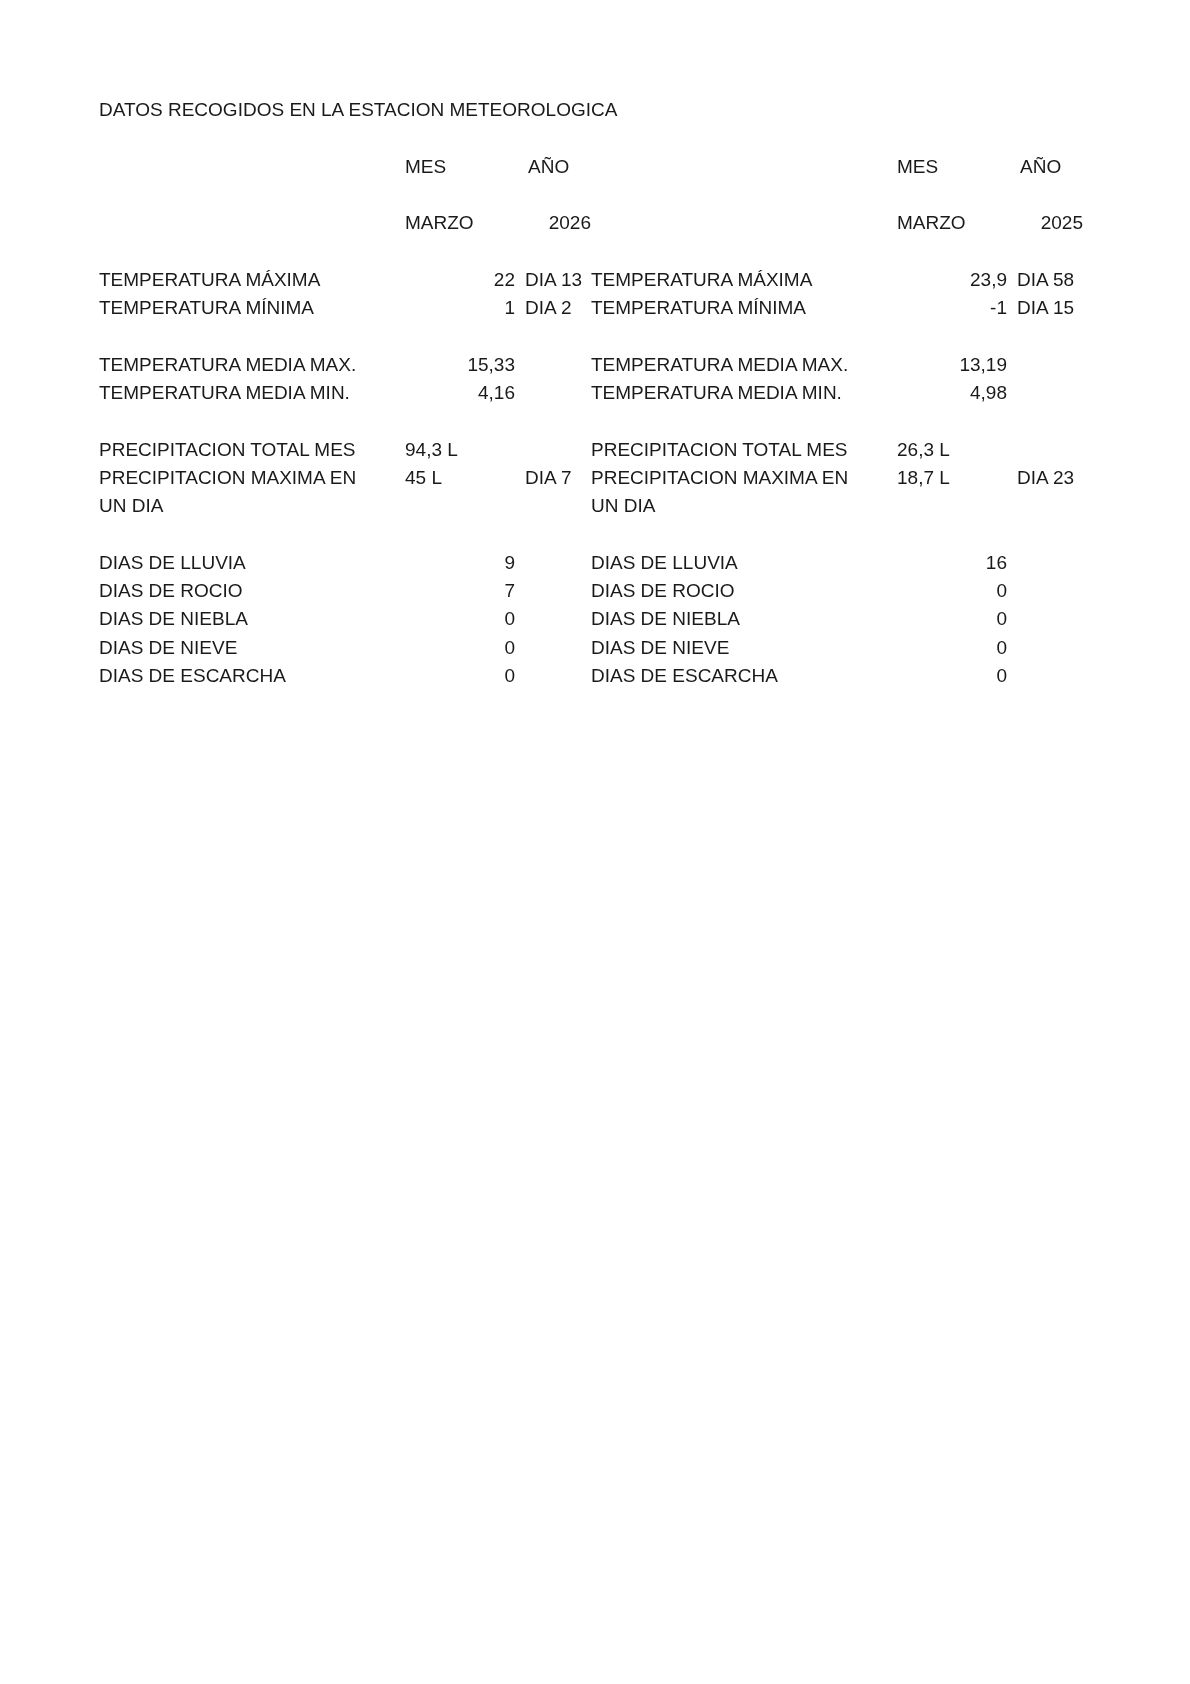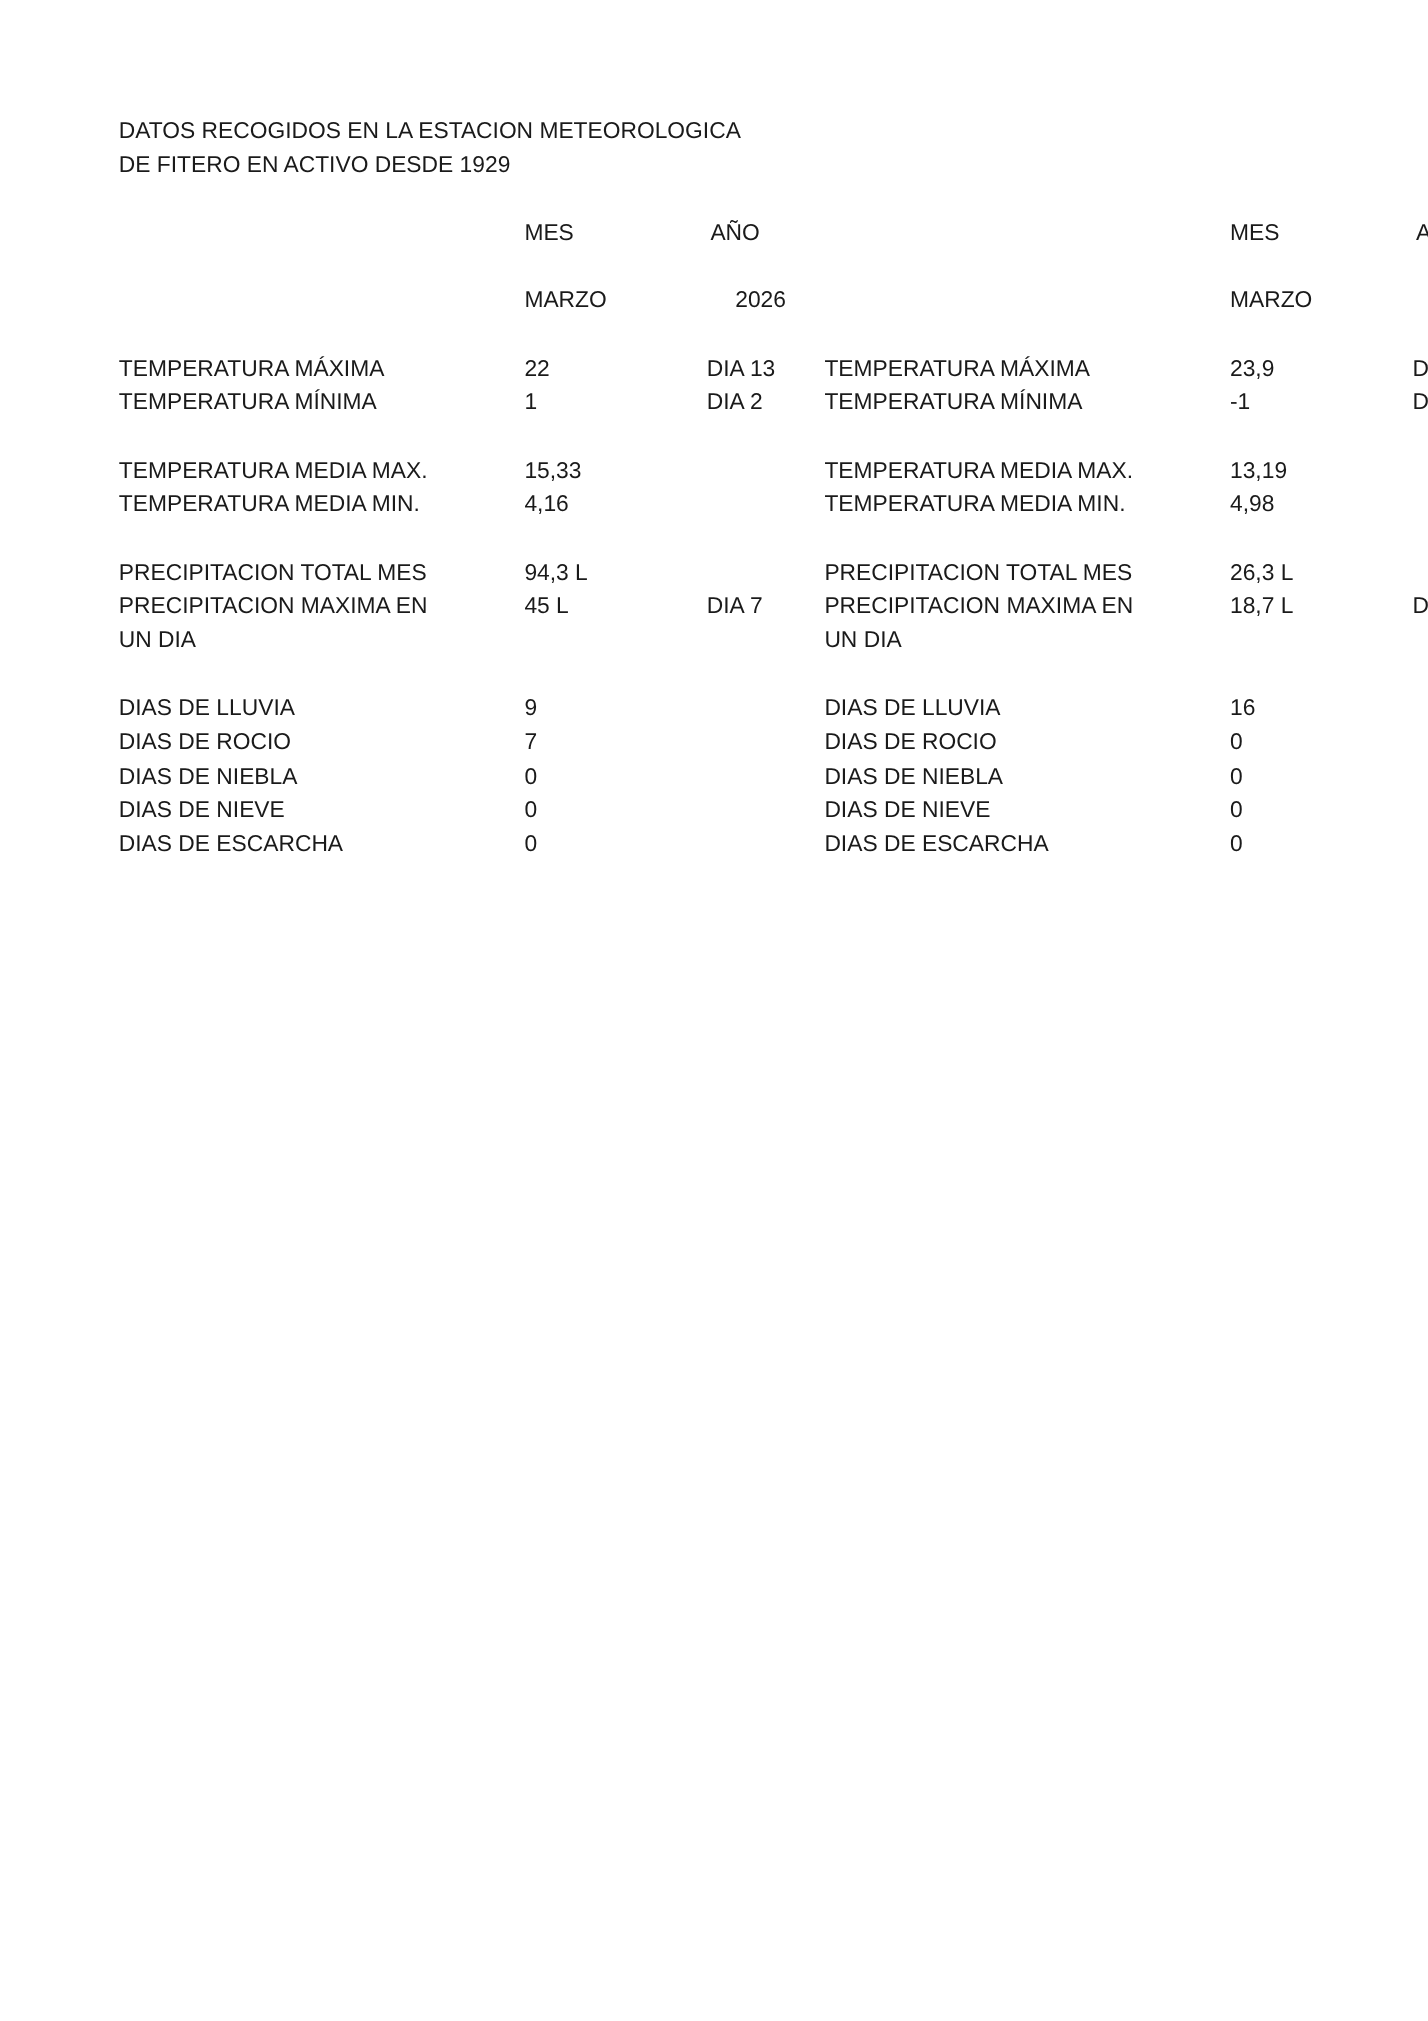--- a/index.html
+++ b/index.html
@@ -22,43 +22,41 @@
     height: 28.3px;
     line-height: 28.3px;
     white-space: nowrap;
   }
   .row {
     display: grid;
     grid-template-columns: 306px 110px 76px 306px 110px 76px;
     height: 28.3px;
     line-height: 28.3px;
     white-space: nowrap;
-    gap: 32px;
   }
   .spacer { height: 28.3px; }
   .c { overflow: visible; }
-  .c.val.num { }
+  .c.val.num { text-align: right; }
   .c.val.text { text-align: left; }
   .c.day { padding-left: 10px; }
   .c.day.pad-a { padding-left: 13px; }  
   .c.day.pad-y { padding-left: 28px; text-align: right; }  
   .note-line {
     height: 28.3px;
     line-height: 28.3px;
     white-space: nowrap;
   }
 </style>
 </head>
 <body>
 
 <div class="page">
 
   <div>
     <div class="line">DATOS RECOGIDOS EN LA ESTACION METEOROLOGICA</div>
-    <div class="line">DE FITERO EN ACTIVO DESDE 1929</div>
   </div>
 
   <div>
     <div class="spacer"></div>
 
     <div class="row">
       <div class="c label"></div>
       <div class="c val text">MES</div>
       <div class="c day pad-a">AÑO</div>
       <div class="c label"></div>

